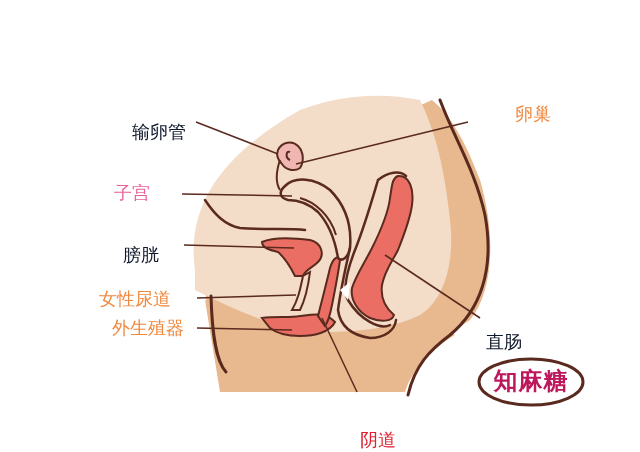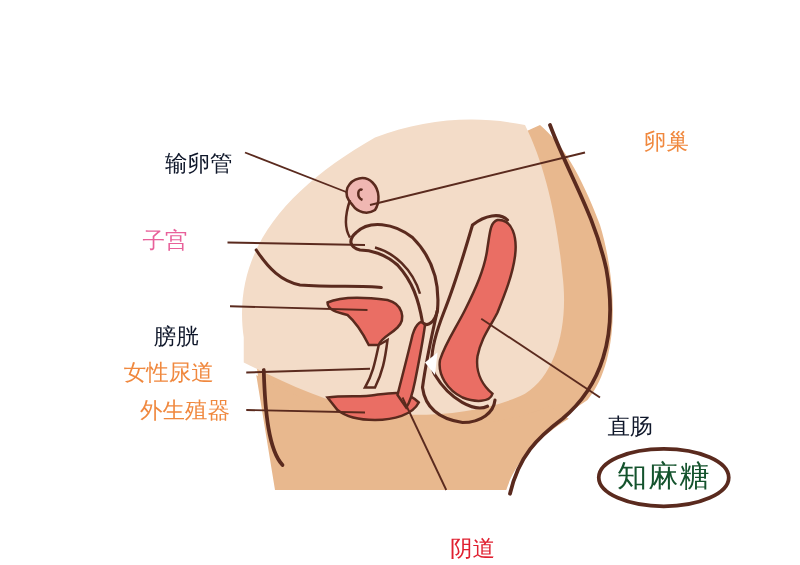--- a/index.html
+++ b/index.html
@@ -4,21 +4,21 @@
   <style>
     html, body { margin: 0; padding: 0; background: #ffffff; }
     body { width: 640px; height: 452px; position: relative; overflow: hidden; font-family: "DejaVu Sans", sans-serif; }
     #diagram { position: absolute; left: 0; top: 0; width: 640px; height: 452px; }
     .label { position: absolute; font-size: 18px; line-height: 22px; white-space: nowrap; letter-spacing: 0px; }
     .lbl-dark { color: #0f172a; margin-top: 20px; }
     .lbl-pink { color: #e8609a; }
     .lbl-orange { color: #f0883e; }
     .lbl-red { color: #e02030; margin-top: 36px; }
     #logo { position: absolute; left: 476px; top: 356px; width: 110px; height: 52px; }
-    #logo-text { position: absolute; left: 476px; top: 365px; width: 110px; text-align: center; font-size: 24px; font-weight: normal; color: #14532d; letter-spacing: 1px; }
+    #logo-text { position: absolute; left: 476px; top: 365px; width: 110px; text-align: center; font-size: 24px; font-weight: bold; color: #be185d; letter-spacing: 1px; }
   </style>
 </head>
 <body>
 
 <svg id="diagram" viewBox="0 0 640 452" xmlns="http://www.w3.org/2000/svg">
 
   <path d="M205 290 C210 330 215 360 222 392 L400 392 C410 360 440 340 470 320 C495 290 495 230 480 180 C465 140 450 115 432 100 L410 110 C420 150 430 200 430 250 C428 280 420 300 400 310 L330 330 C290 320 250 310 205 290 Z" fill="#e8b88e"></path>
 
   <path d="M205 300 L220 392 L405 392 C412 370 430 350 455 335 L440 325 C400 340 360 345 320 340 C280 335 240 320 205 300 Z" fill="#e8b88e"></path>
 
@@ -58,22 +58,22 @@
     <line x1="197" y1="298" x2="296" y2="295"></line>
     <line x1="197" y1="328" x2="292" y2="330"></line>
     <line x1="385" y1="255" x2="480" y2="318"></line>
     <line x1="322" y1="318" x2="357" y2="392"></line>
   </g>
 </svg>
 
 <div class="label lbl-dark" style="left:132px; top:101px;">输卵管</div>
 <div class="label lbl-orange" style="left:483px; top:103px;margin-left:32px;">卵巢</div>
 <div class="label lbl-pink" style="left:114px; top:182px;">子宫</div>
-<div class="label lbl-dark" style="left:123px; top:239px;">膀胱</div>
+<div class="label lbl-dark" style="left:123px; top:224px;">膀胱</div>
 <div class="label lbl-orange" style="left:99px; top:288px;">女性尿道</div>
-<div class="label lbl-orange" style="left:112px; top:318px;">外生殖器</div>
+<div class="label lbl-orange" style="left:112px; top:318px;font-family:Liberation Mono, monospace;">外生殖器</div>
 <div class="label lbl-dark" style="left:486px; top:311px;text-align:center;">直肠</div>
 <div class="label lbl-red" style="left:360px; top:393px;">阴道</div>
 
 <svg id="logo" viewBox="0 0 110 52" xmlns="http://www.w3.org/2000/svg">
   <ellipse cx="55" cy="26" rx="52" ry="23" fill="#ffffff" stroke="#5a2a1e" stroke-width="3"></ellipse>
 </svg>
 <div id="logo-text">知麻糖</div>
 
 </body></html>

